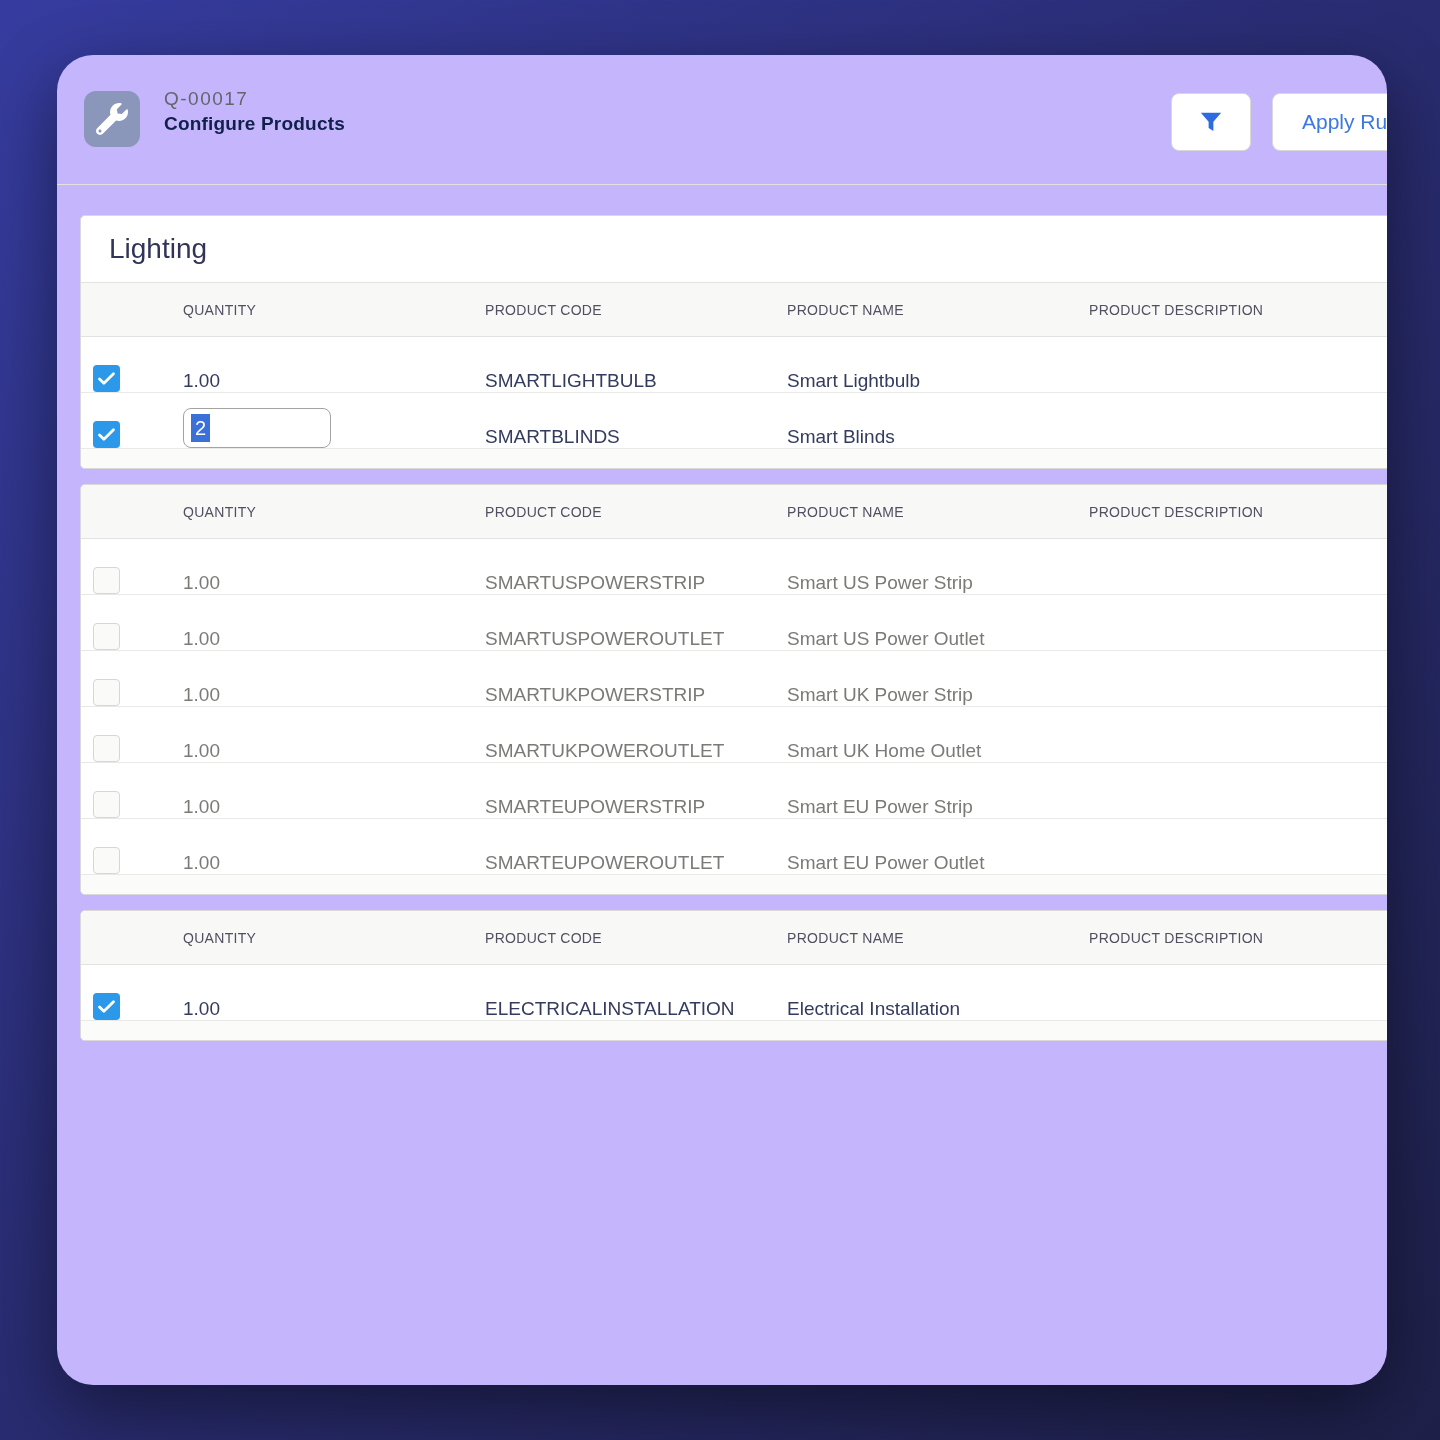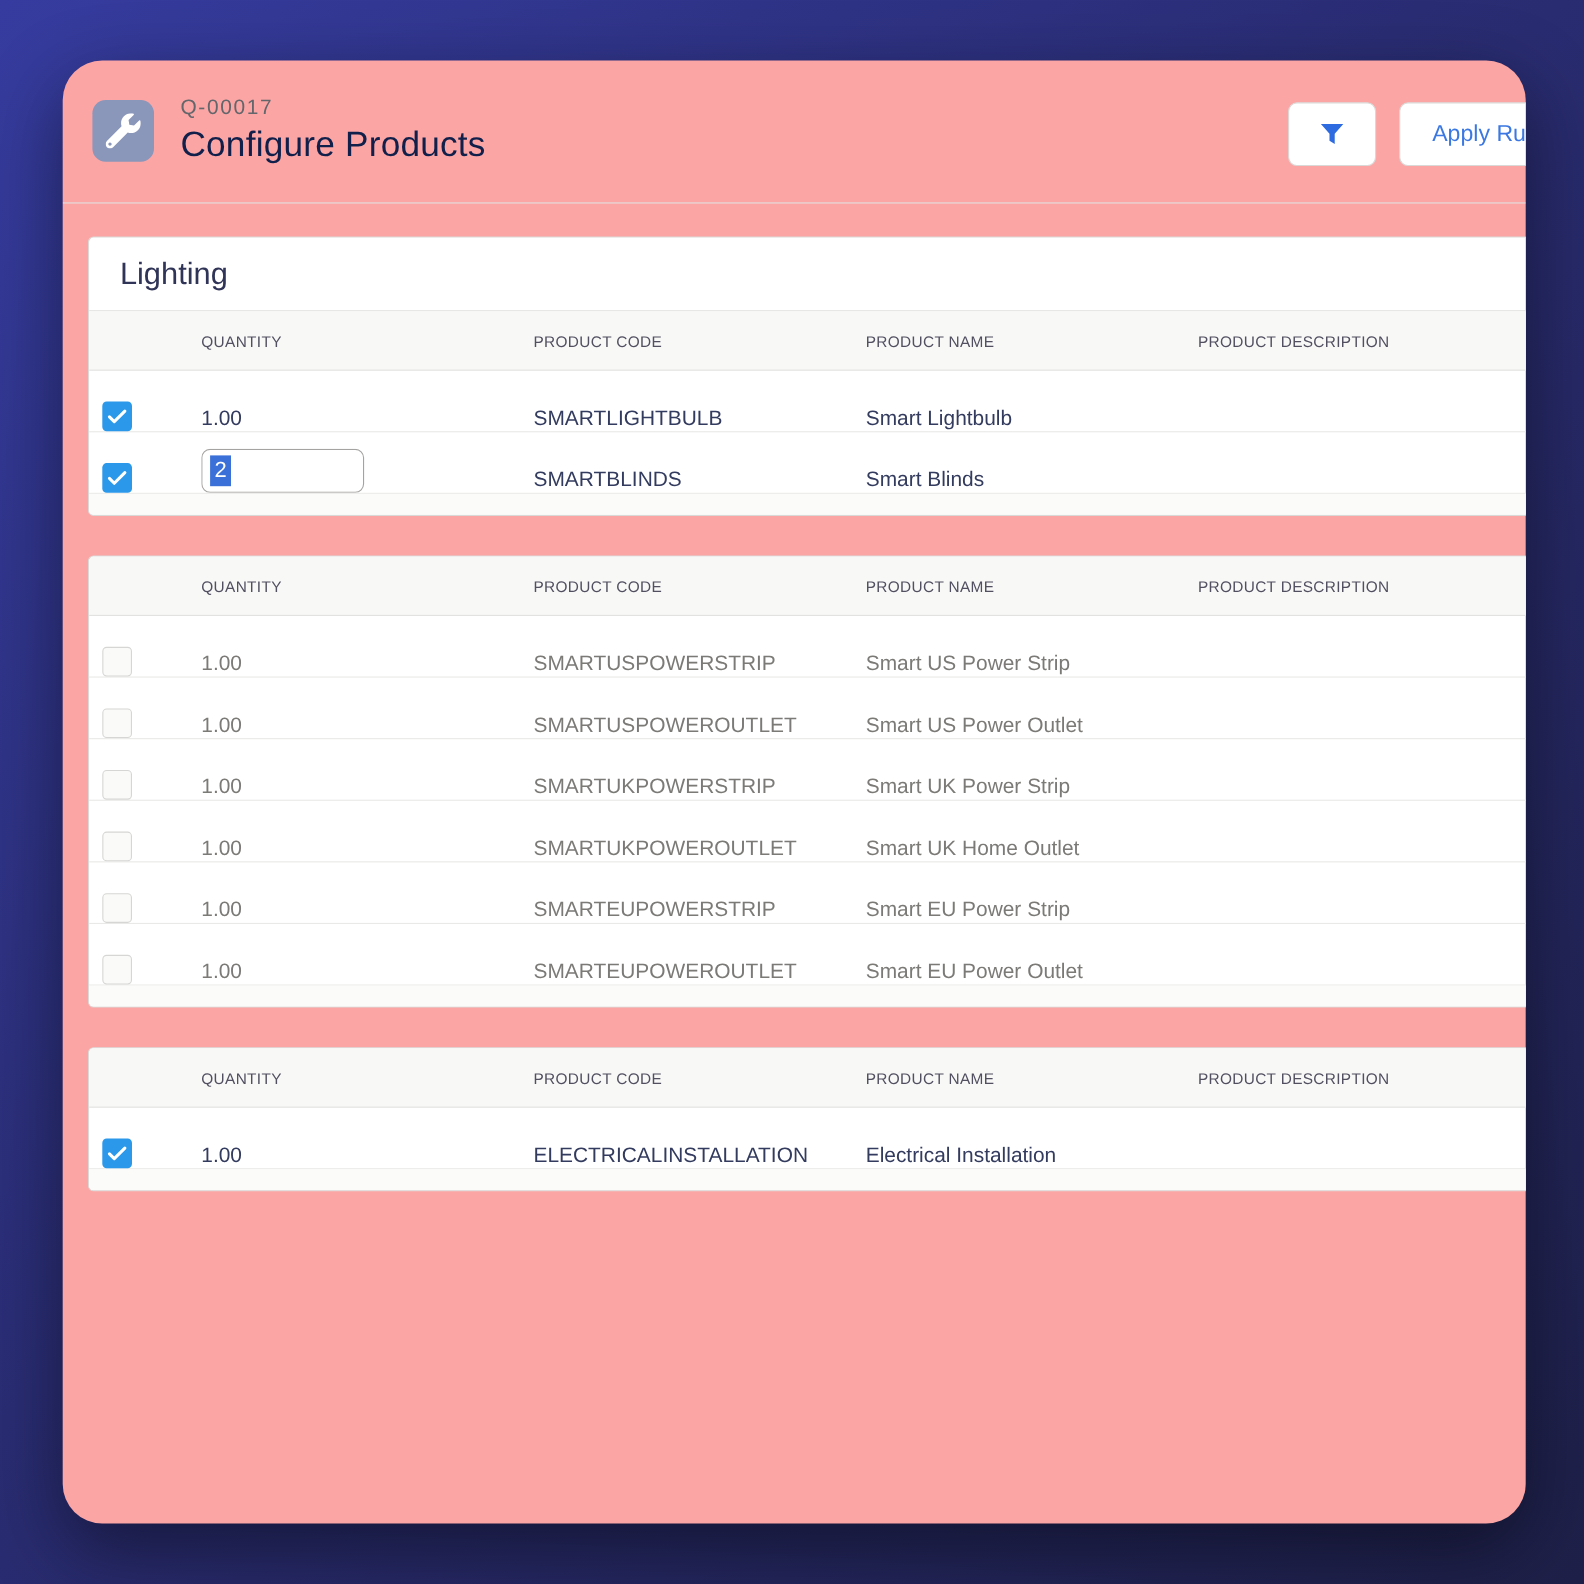--- a/index.html
+++ b/index.html
@@ -7,21 +7,21 @@
   body {
     font-family: "Liberation Sans", "DejaVu Sans", sans-serif;
     background: linear-gradient(135deg, #363c9f 0%, #2a2d74 45%, #1e2049 100%);
     position: relative;
   }
 
   .card {
     position: absolute;
     left: 57px; top: 55px;
     width: 1330px; height: 1330px;
-    background: #fca5a5;
+    background: #c4b5fd;
     border-radius: 36px;
     overflow: hidden;
     box-shadow: 0 24px 70px rgba(0,0,0,0.45);
   }
 
   
   .card-header {
     position: relative;
     height: 130px;
     border-bottom: 1px solid #e2e2e0;
@@ -34,21 +34,21 @@
     display: flex; align-items: center; justify-content: center;
   }
   .icon-tile svg { width: 32px; height: 32px; }
   .header-titles { position: absolute; left: 107px; top: 33px; }
   .quote-number {
     font-size: 19px; color: #63666b;
     letter-spacing: 1.5px;
   }
   .header-title {
     margin-top: 3px;
-    font-size: 32px; font-weight: 400; color: #10204a;
+    font-size: 19px; font-weight: 700; color: #10204a;
     letter-spacing: 0.2px;
   }
   .btn {
     position: absolute; top: 38px; height: 58px;
     background: #fff;
     border: 1px solid #d9d9d7;
     border-radius: 8px;
     display: flex; align-items: center;
     cursor: pointer;
   }
@@ -72,21 +72,21 @@
     font-size: 38px; font-weight: 300;
     color: #41507c; letter-spacing: 0.5px;
   }
 
   
   .content { padding: 30px 0 0 23px; }
   .section {
     width: 1312px;
     border: 1px solid #d9d9d7;
     border-radius: 5px;
-    margin-bottom: 36px;
+    margin-bottom: 15px;
     background: #fff;
     overflow: hidden;
   }
   .section-title {
     height: 67px;
     border-bottom: 1px solid #e2e2e0;
     display: flex; align-items: center;
     padding-left: 28px;
     font-size: 28px; font-weight: 300; color: #303457;
   }

